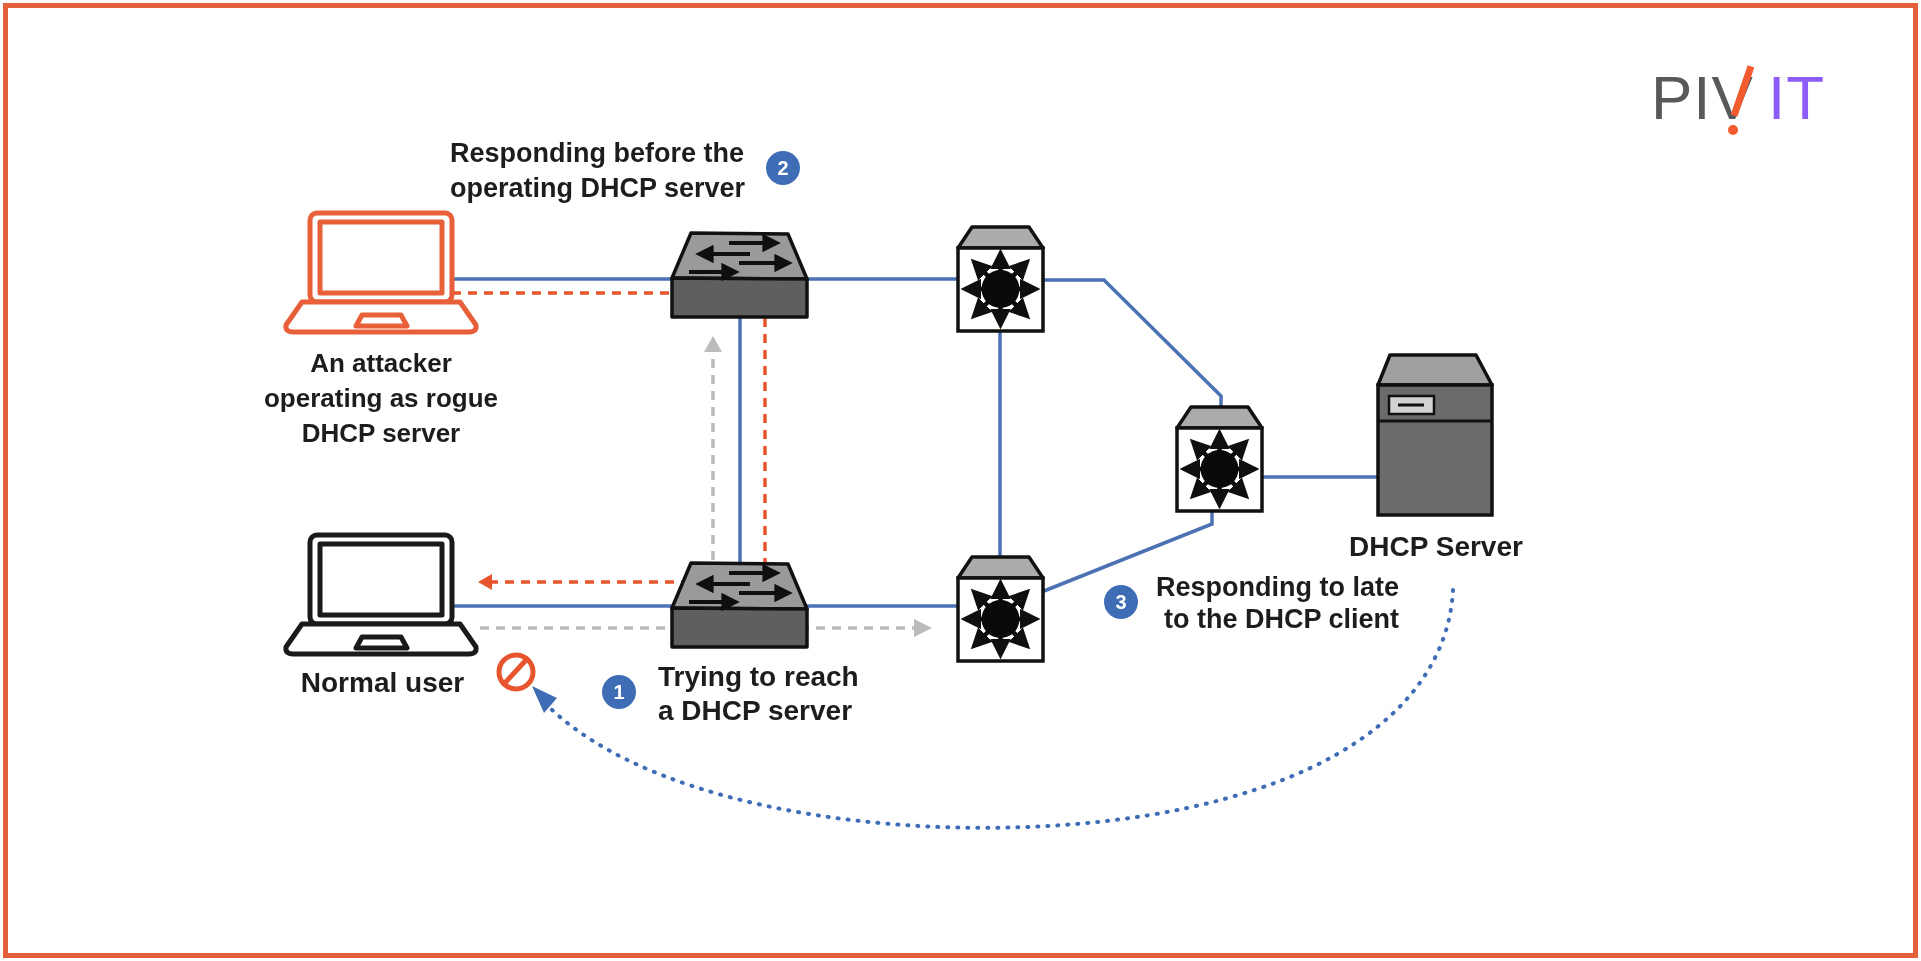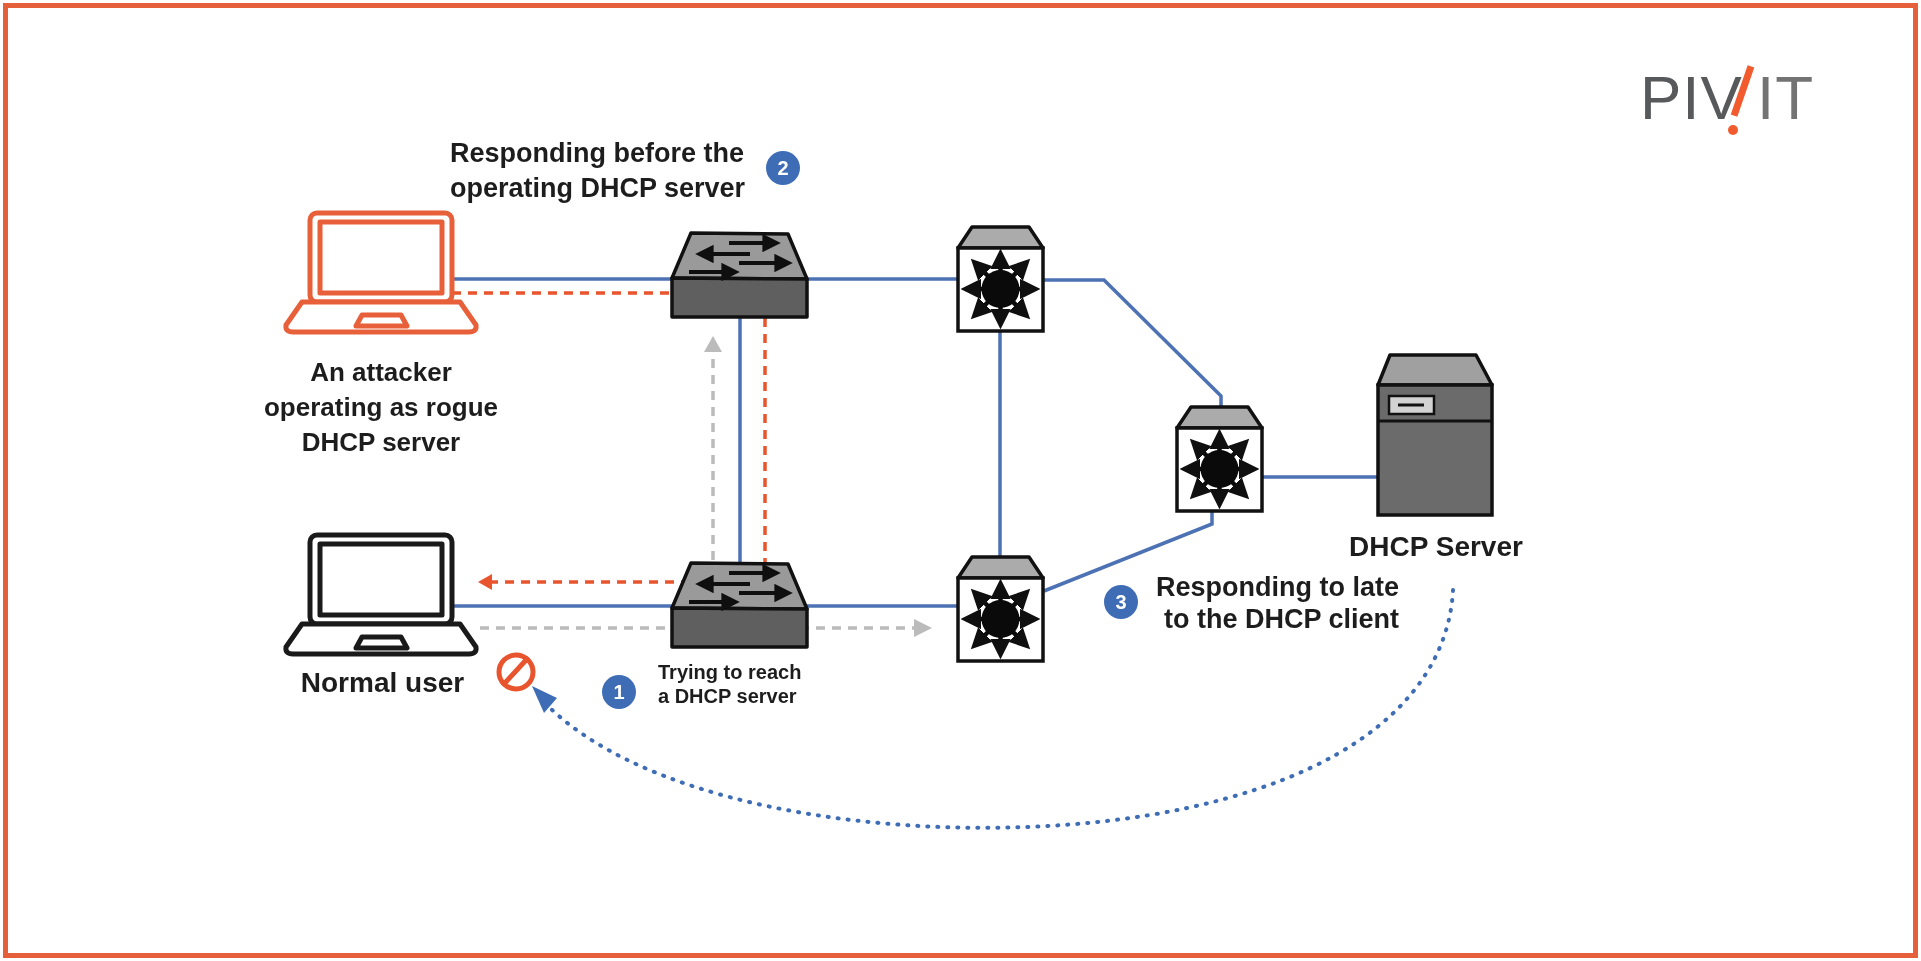--- a/index.html
+++ b/index.html
@@ -6,36 +6,36 @@
   .stage{
     position:relative;width:1921px;height:961px;background:#ffffff;
     font-family:"Liberation Sans",sans-serif;overflow:hidden;
   }
   .frame{position:absolute;inset:3px;border:5px solid #E5603A;pointer-events:none;}
   .diagram-svg{position:absolute;left:0;top:0;width:1921px;height:961px;}
   .diagram-label{
     position:absolute;font-weight:700;color:#1d1d1d;white-space:pre-line;
   }
   .lbl-step2{left:450px;top:136px;font-size:27px;line-height:1.3;text-align:left;}
-  .lbl-attacker{left:256px;top:346px;width:250px;font-size:26px;line-height:1.35;text-align:center;margin-top:9px;}
+  .lbl-attacker{left:256px;top:346px;width:250px;font-size:26px;line-height:1.35;text-align:center;}
   .lbl-normal{left:280px;top:667px;width:205px;font-size:28px;text-align:center;}
-  .lbl-step1{left:658px;top:660px;font-size:20px;line-height:1.22;text-align:left;}
+  .lbl-step1{left:658px;top:660px;font-size:28px;line-height:1.22;text-align:left;}
   .lbl-step3{left:1156px;top:571px;font-size:27px;line-height:1.2;text-align:right;}
   .lbl-dhcp{left:1336px;top:531px;width:200px;font-size:28px;text-align:center;}
   .badge{
     position:absolute;width:34px;height:34px;border-radius:50%;
     background:#3E6DB5;color:#ffffff;font-size:20px;font-weight:700;
     display:flex;align-items:center;justify-content:center;
   }
   .badge1{left:602px;top:675px;}
   .badge2{left:766px;top:151px;}
   .badge3{left:1104px;top:585px;}
   .logo{position:absolute;left:1640px;top:62px;width:230px;height:90px;}
-  .logo-gray{font-size:62px;font-weight:400;letter-spacing:1px;color:#58595B;}
-  .logo-orange{font-size:62px;font-weight:400;letter-spacing:1px;color:#737373;margin-left:14px;}
+  .logo-gray{font-size:62px;font-weight:400;letter-spacing:1px;color:#58595B;margin-left:11px;}
+  .logo-orange{font-size:62px;font-weight:400;letter-spacing:1px;color:#8b5cf6;margin-left:14px;}
   .logo-slash{
     position:absolute;left:99px;top:3px;width:7px;height:52px;
     background:#F15B2E;transform:rotate(19deg);
   }
   .logo-dot{
     position:absolute;left:88px;top:63px;width:10px;height:10px;border-radius:50%;
     background:#F15B2E;
   }
 </style>
 </head>

